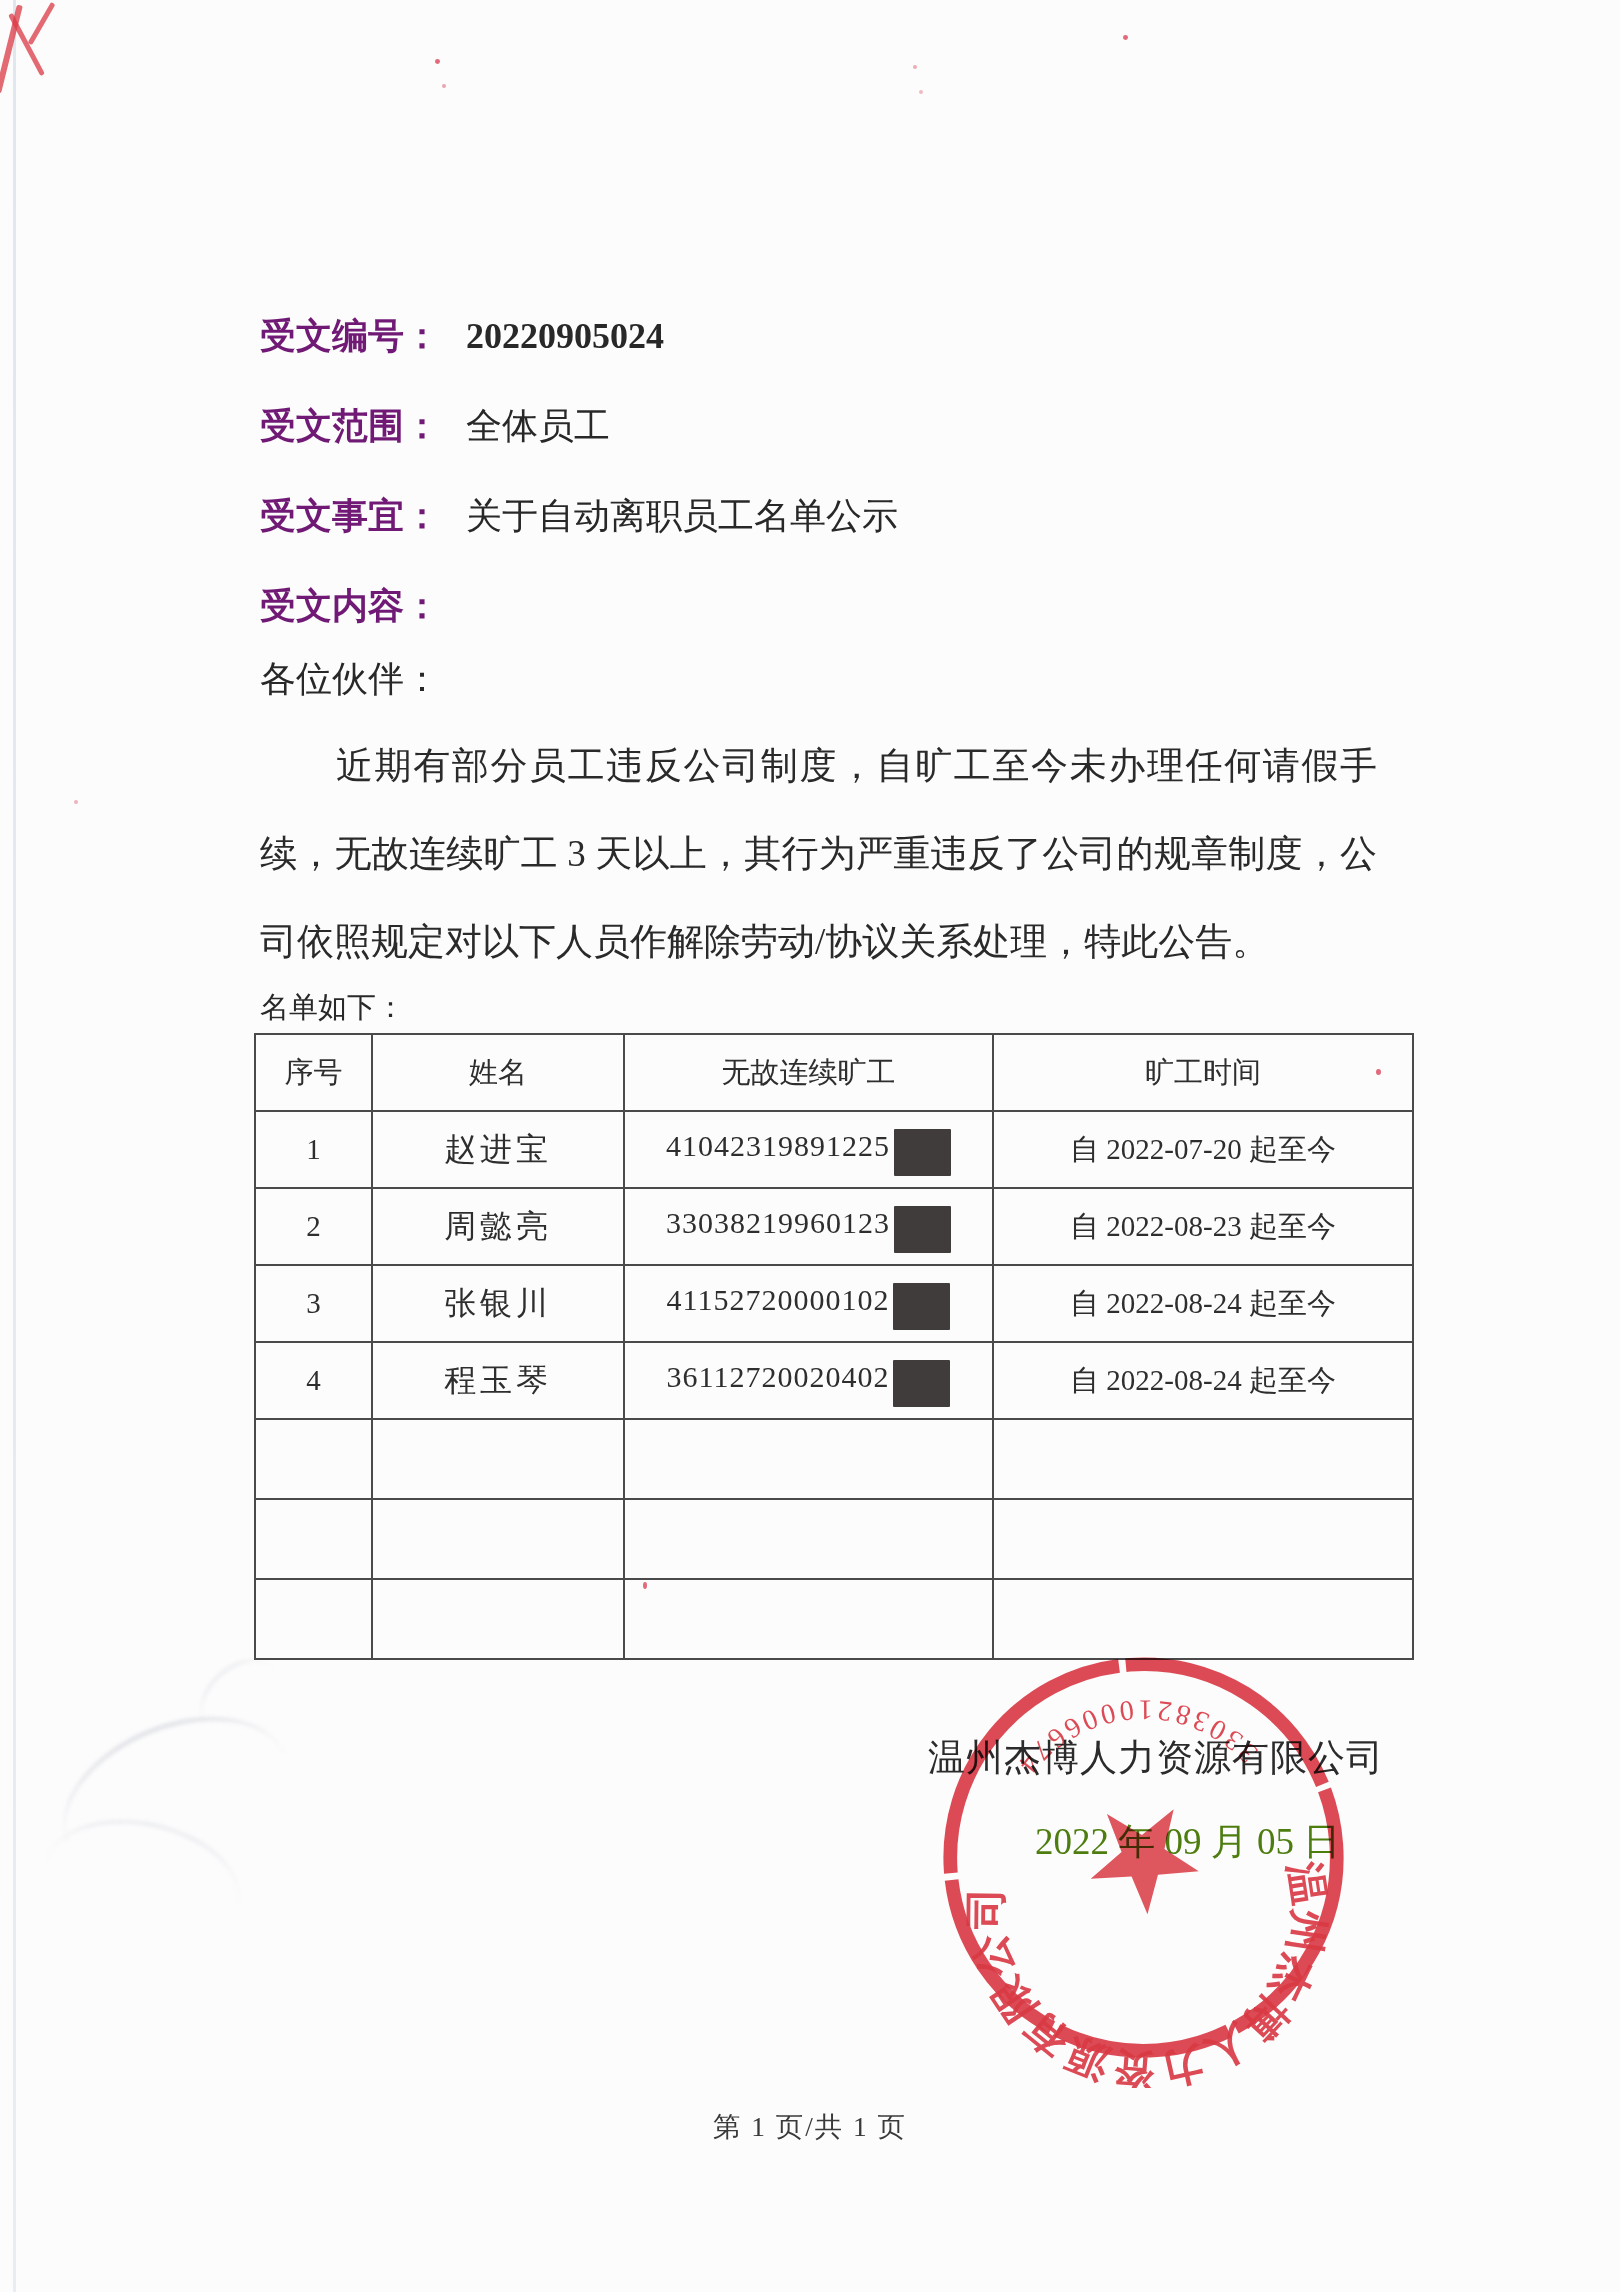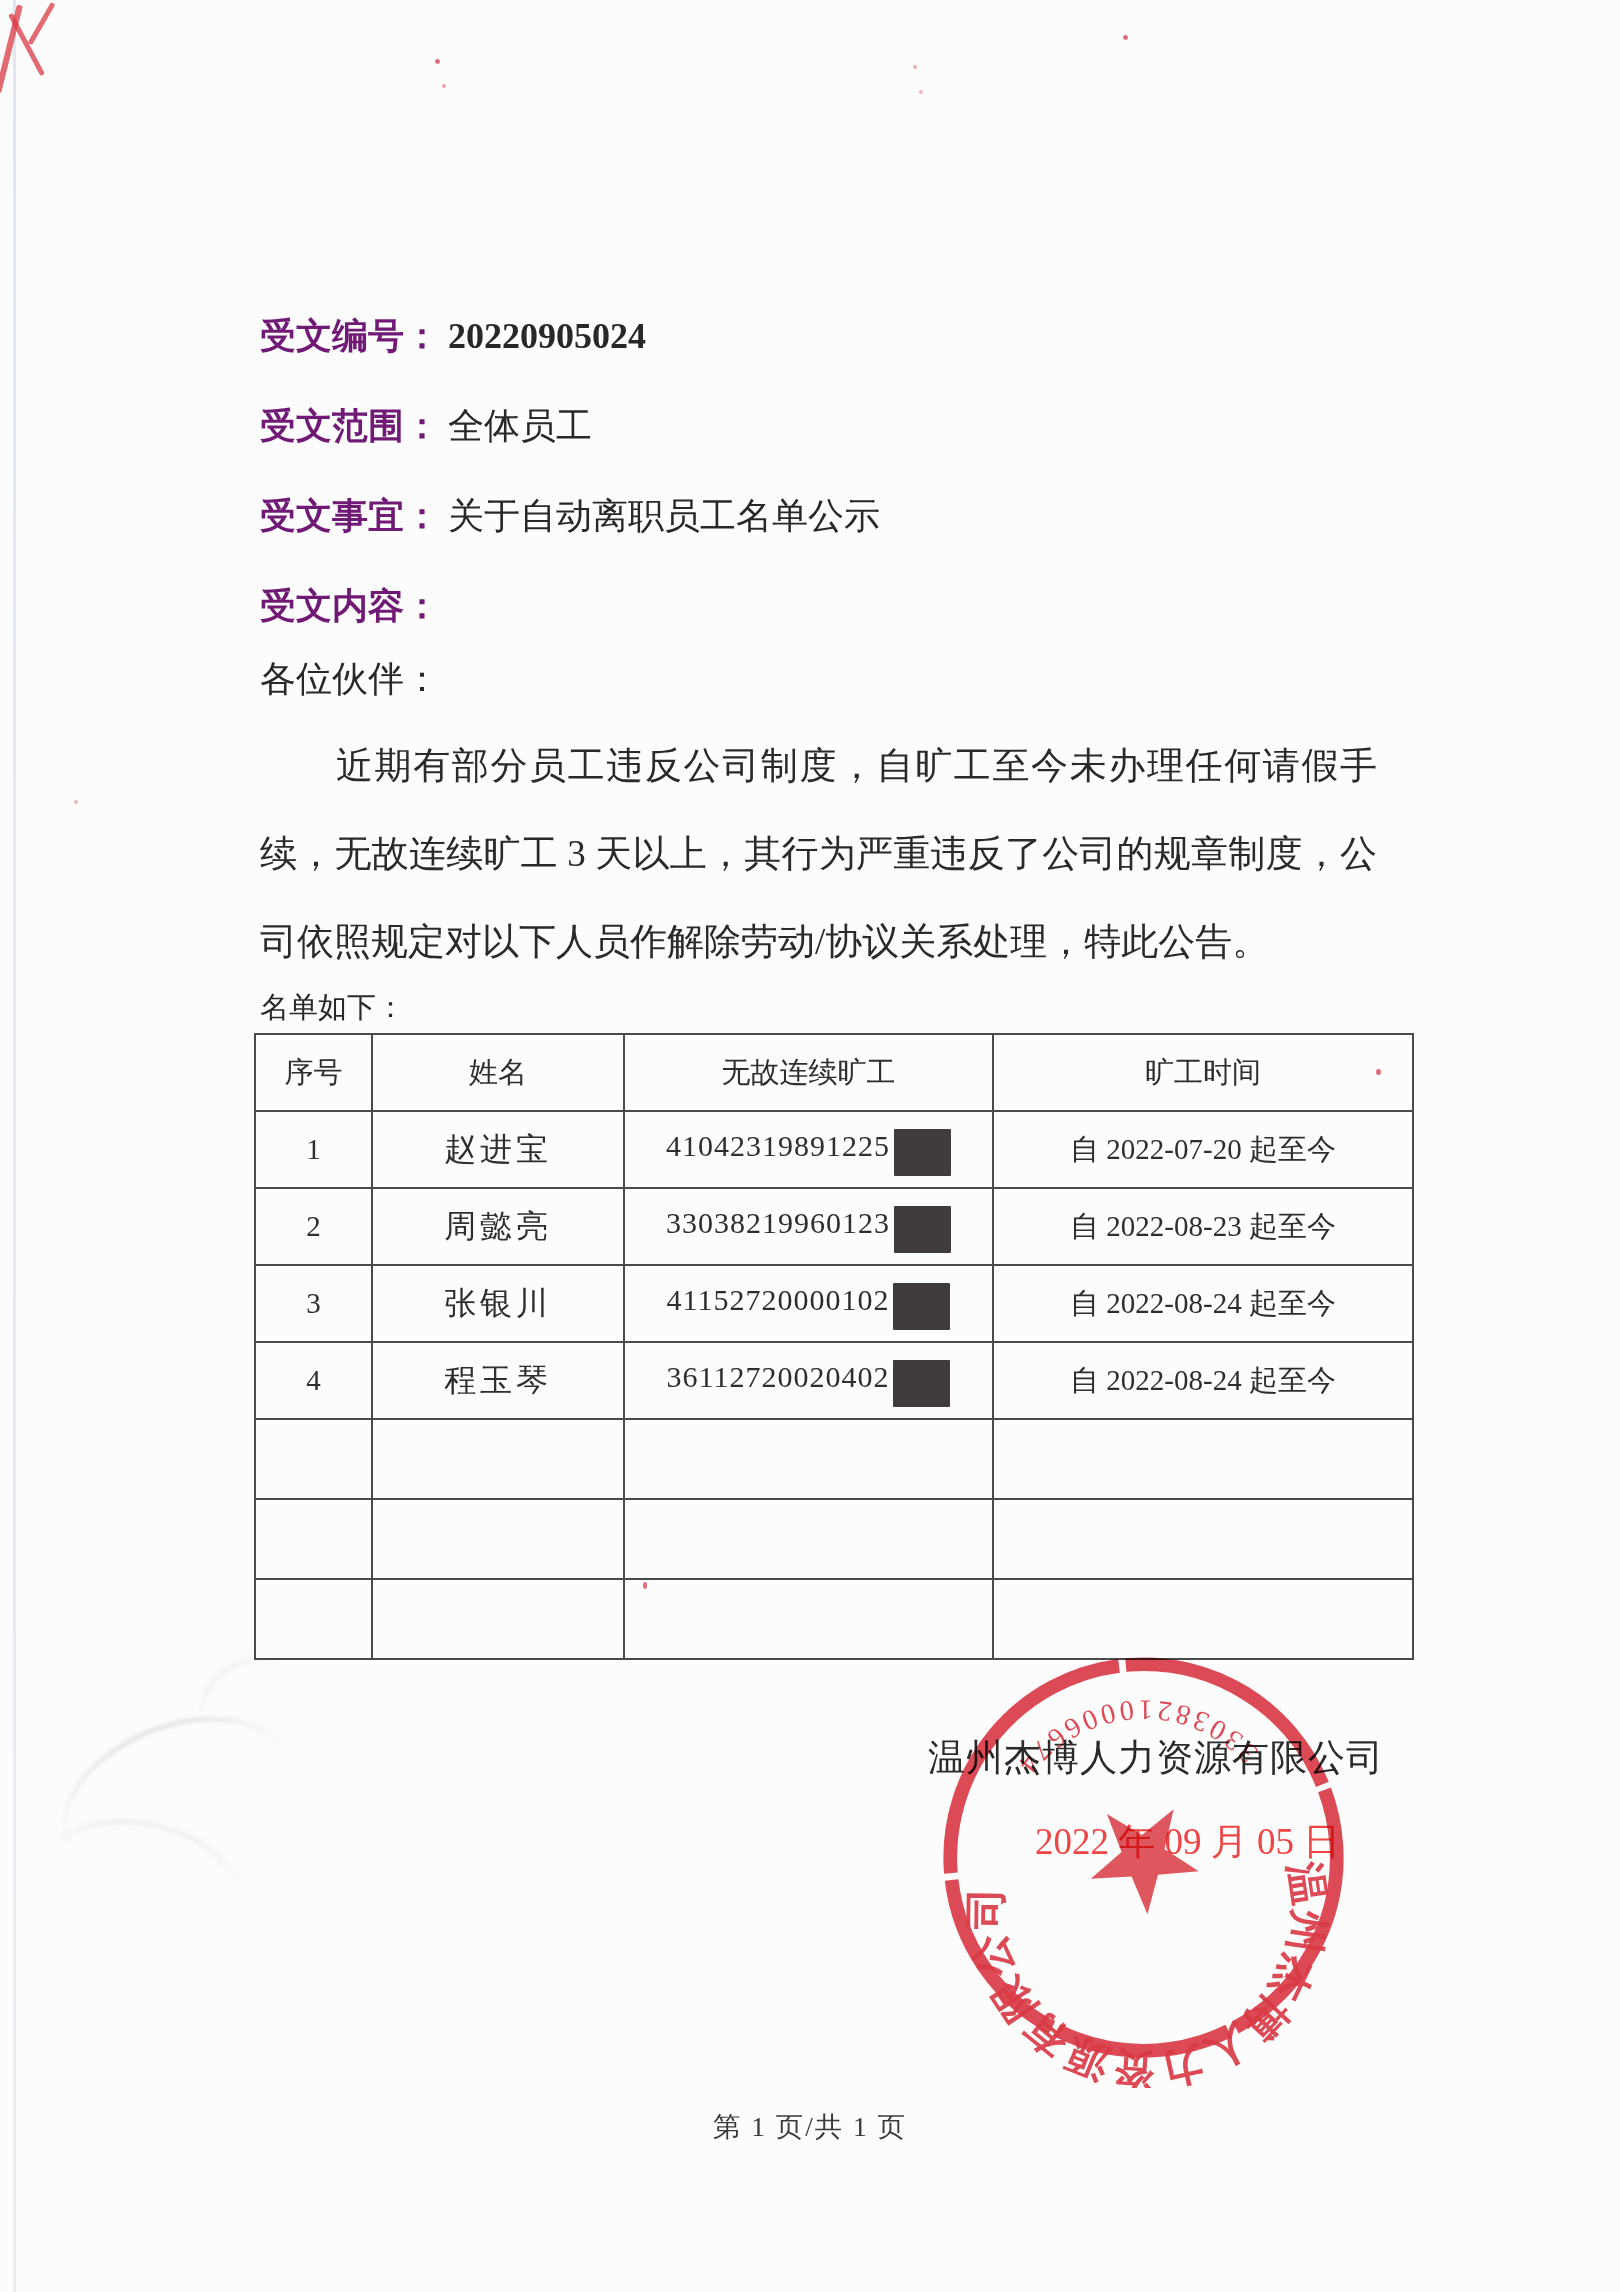--- a/index.html
+++ b/index.html
@@ -11,42 +11,42 @@
     overflow:hidden;
     font-family:"Liberation Serif","DejaVu Serif",serif;
     color:#282828;
   }
   .edge-line{position:absolute;left:12.7px;top:0;width:2.9px;height:100%;
     background:linear-gradient(#c9d5e1,#d8e1ea);opacity:.55;}
   .title{position:absolute;top:135px;left:0;right:0;text-align:center;
     padding-left:71px;font-size:56px;font-weight:bold;letter-spacing:25.5px;color:#222;}
   .meta-row{position:absolute;left:260px;font-size:36px;white-space:nowrap;}
   .meta-label{font-weight:bold;color:#701a75;}
-  .meta-value{margin-left:8px;}
+  .meta-value{margin-left:26px;}
   .meta-value.bold{font-weight:bold;}
   .salutation{position:absolute;left:260px;font-size:36px;}
   .para-line{position:absolute;left:260px;width:1117px;font-size:37px;color:#2a2a2a;}
   .para-just{text-align:justify;text-align-last:justify;}
   .indent{text-indent:76px;}
   .list-intro{position:absolute;left:260px;top:988px;font-size:29px;}
   table.roster{position:absolute;left:254px;top:1033px;border-collapse:collapse;table-layout:fixed;}
   table.roster td{border:2px solid #4a4a4a;text-align:center;vertical-align:middle;
     padding:0;color:#2e2e2e;}
   tr.hdr td{height:75px;font-size:29px;margin-left:46px;}
   tr.data td{height:75px;}
   tr.empty td{height:78px;}
   .c-no{font-size:29px;}
   .c-name{font-size:32px;letter-spacing:3.9px;}
   .c-id{font-size:30px;letter-spacing:1px;}
   .c-abs{font-size:29px;}
   .redact{display:inline-block;width:57px;height:47px;background:#403c3c;
     vertical-align:middle;margin-left:3.9px;transform:translateY(2.9px);border-radius:1px;}
   .company-line{position:absolute;left:921px;top:1733px;width:470px;text-align:center;
     font-size:37px;letter-spacing:1px;color:#2b2b2b;white-space:nowrap;}
-  .date-line{position:absolute;left:1035px;top:1817px;font-size:37px;color:#ef4444;white-space:nowrap;}
+  .date-line{position:absolute;left:1035px;top:1817px;font-size:37px;color:#4d7c0f;white-space:nowrap;}
   .stamp{position:absolute;left:913px;top:1627px;mix-blend-mode:multiply;}
   .footer{position:absolute;left:0;right:0;top:2109px;text-align:center;
     font-size:27.4px;letter-spacing:2px;color:#3a3a3a;}
   
   .artifact{position:absolute;pointer-events:none;}
   .pen{background:rgba(219,56,68,.75);border-radius:2px;}
   .speck{border-radius:50%;background:rgba(219,70,90,.8);}
   .smudge{border-radius:50%;filter:blur(2px);}
 </style>
 </head>

